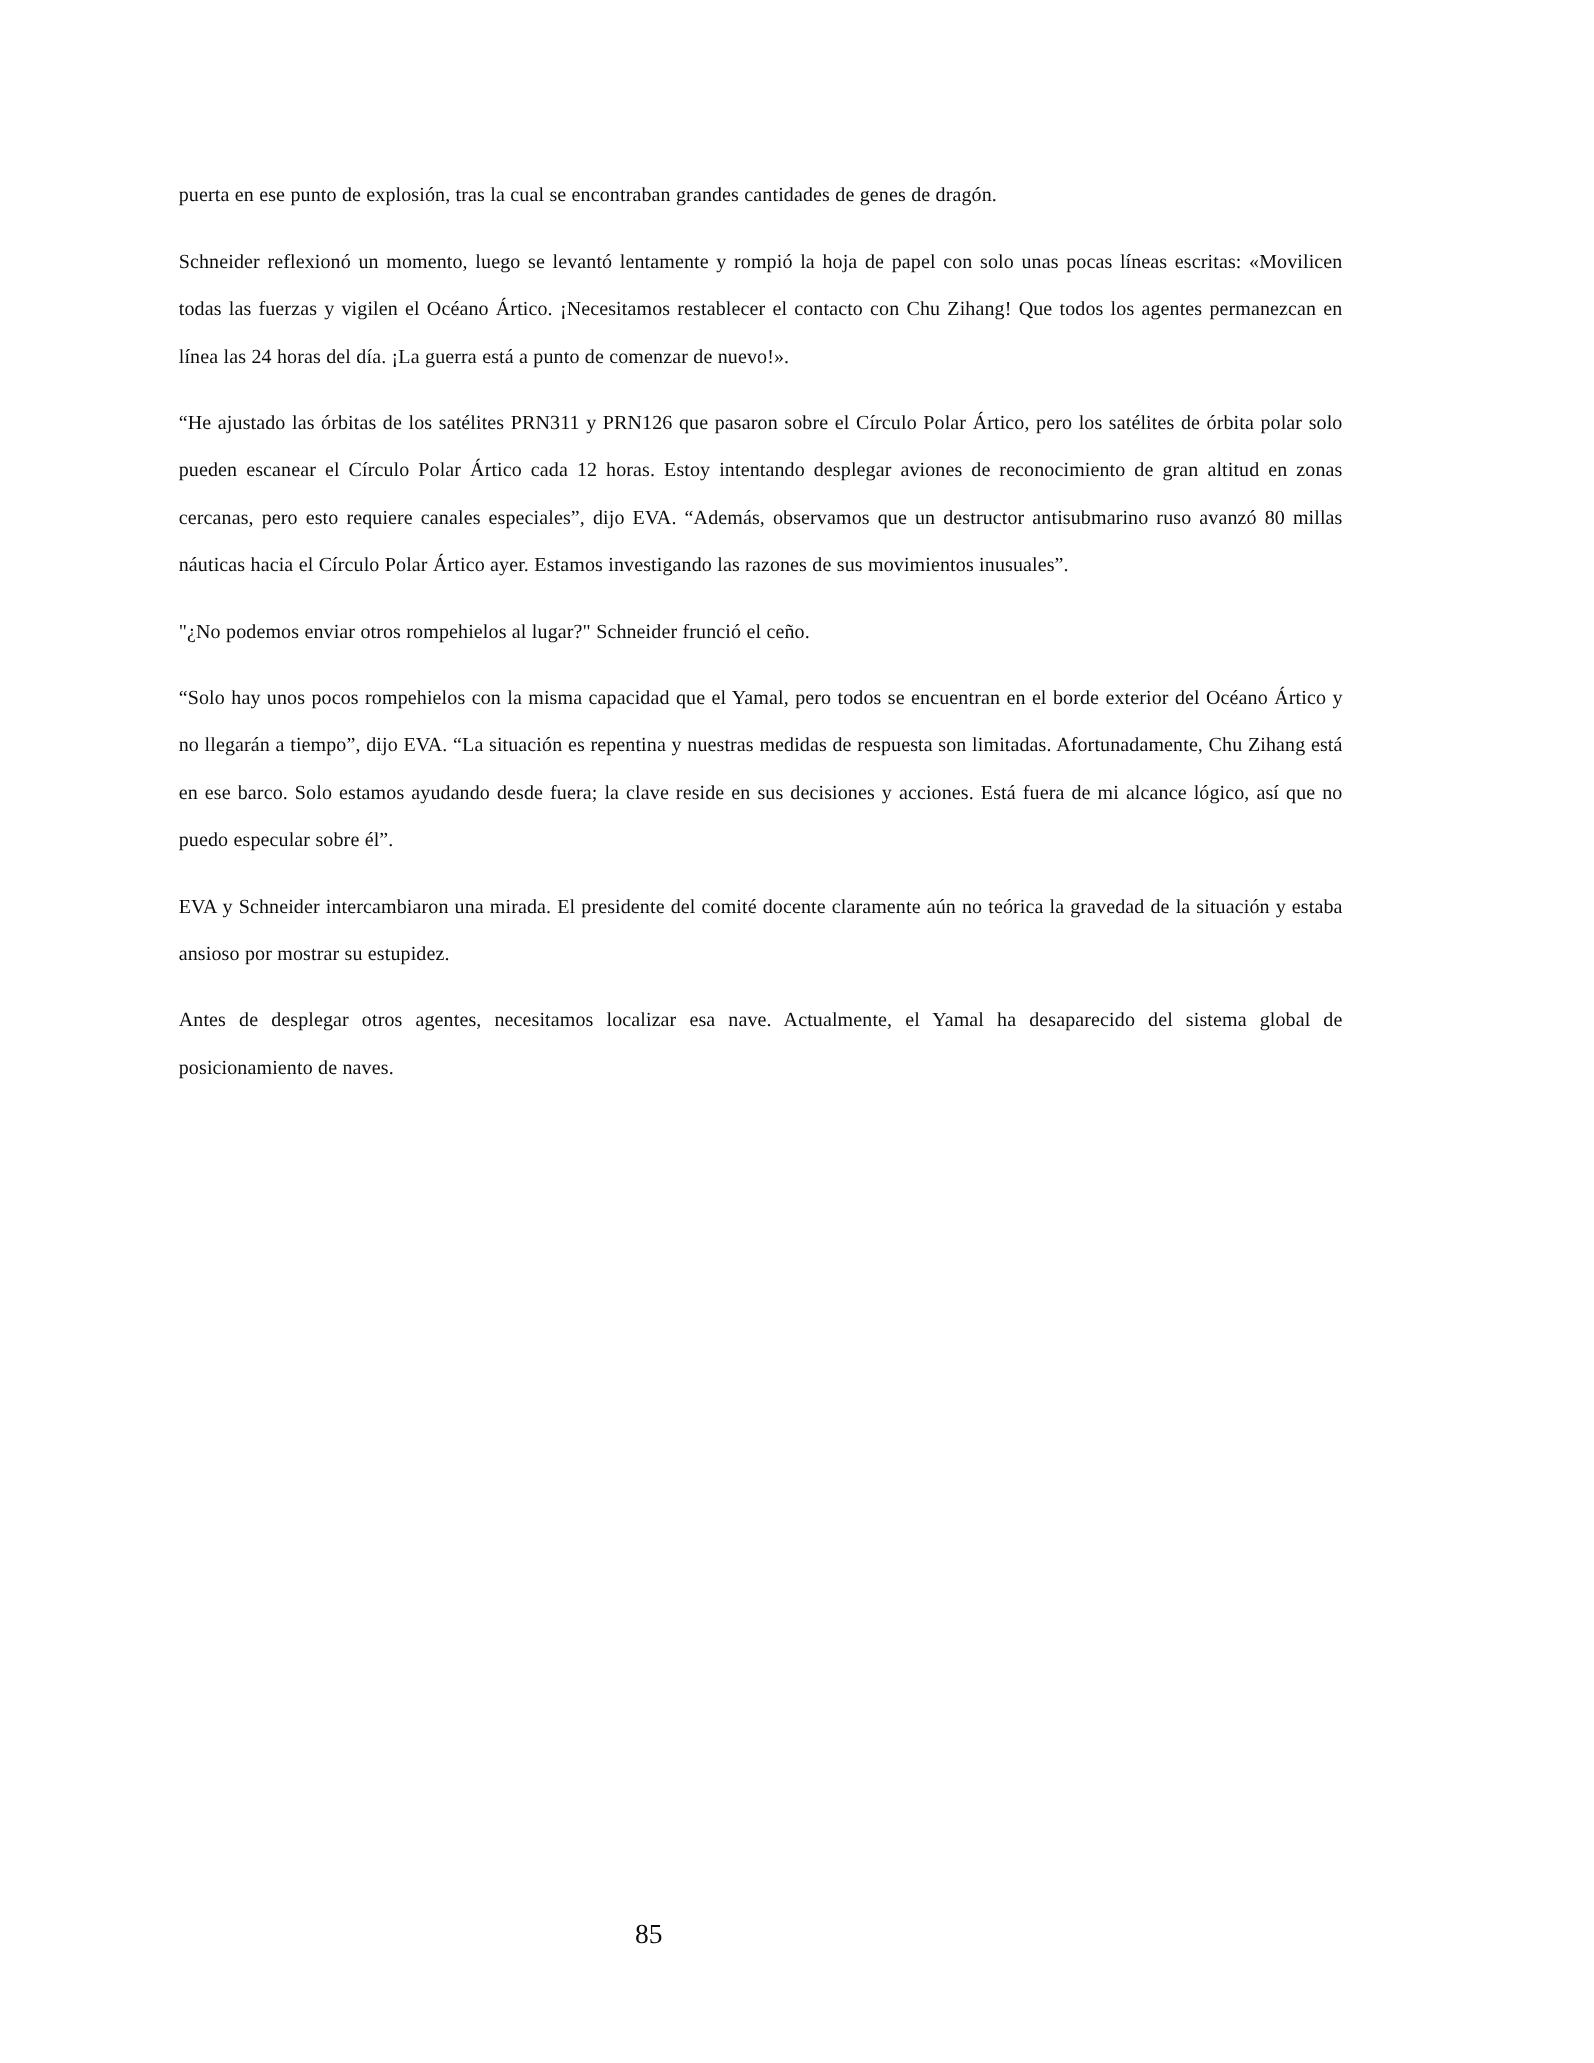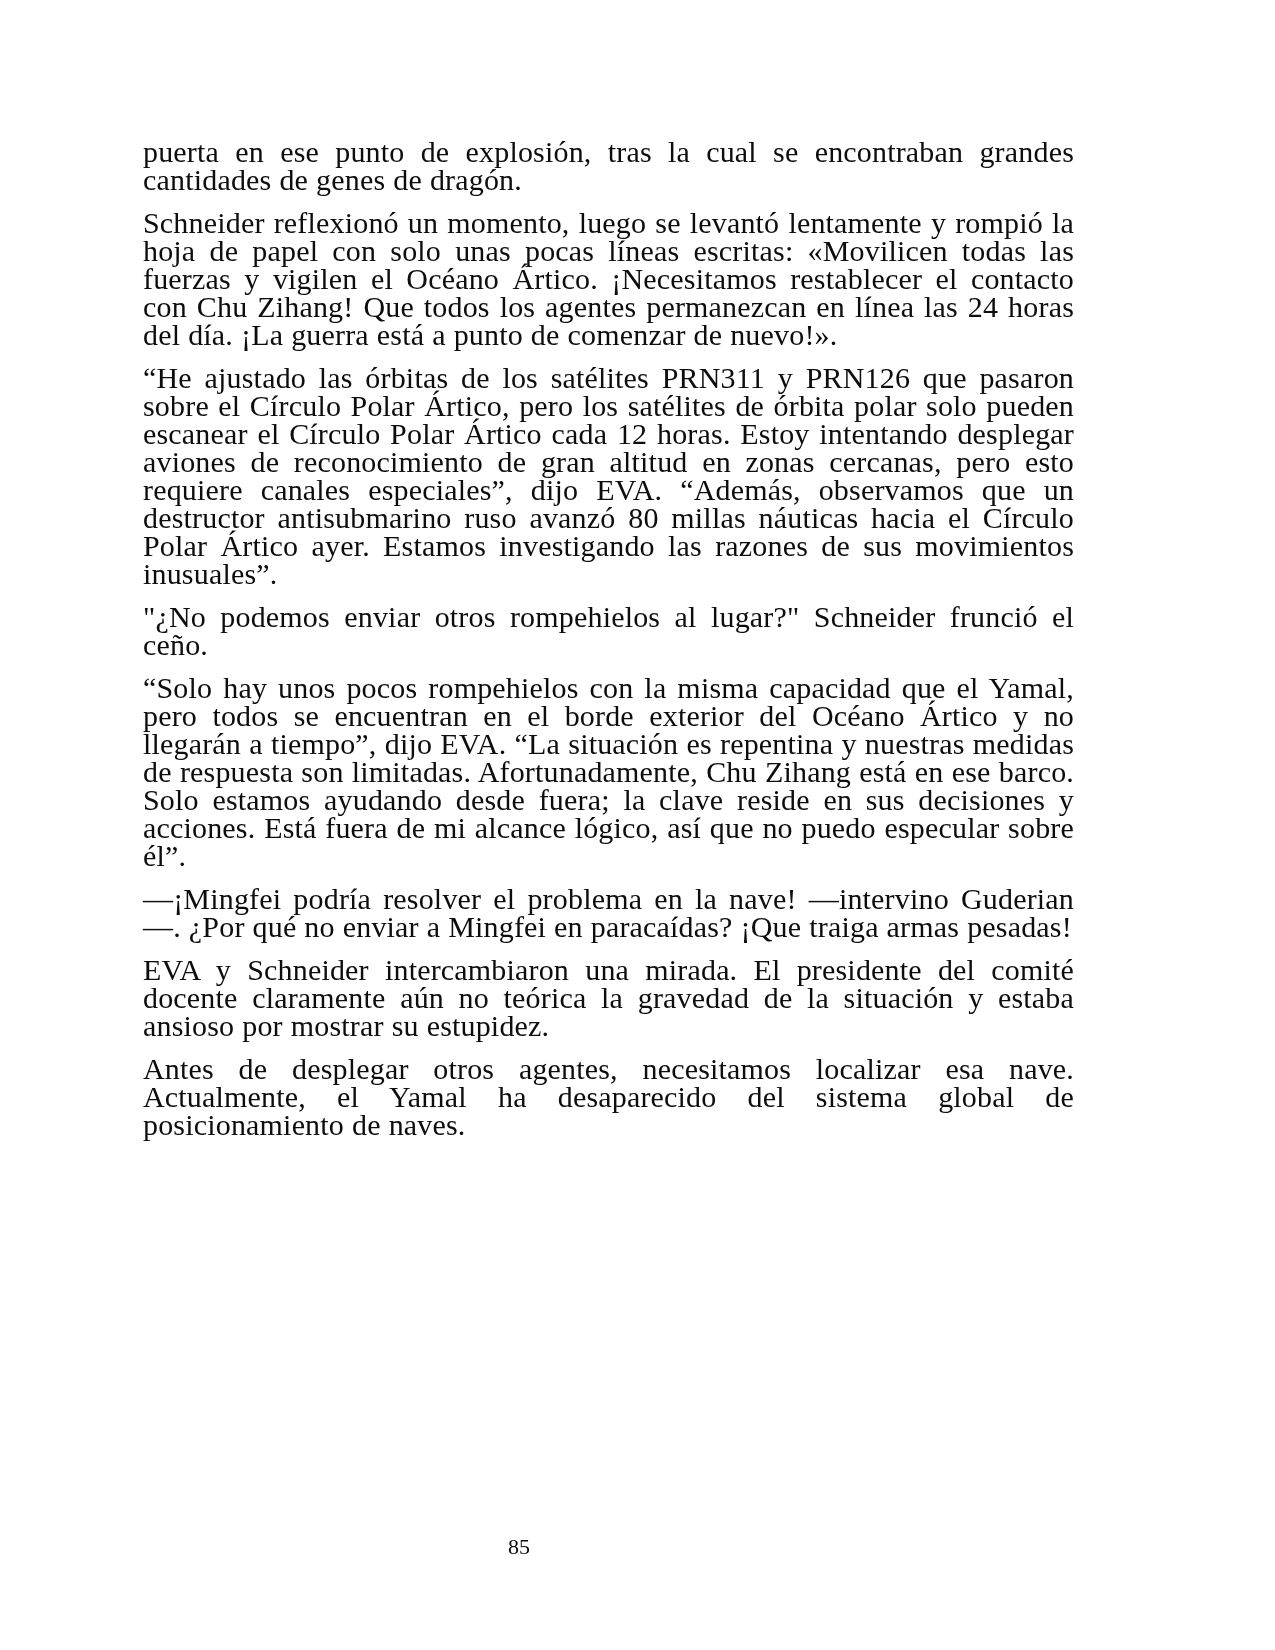--- a/index.html
+++ b/index.html
@@ -28,22 +28,22 @@
 
   .text-column {
     position: absolute;
     left: 143px;
     top: 138px;
     width: 931px;
   }
 
   .para {
     margin: 0 0 15px 0;
-    font-size: 30px;
-    line-height: 28px;
+    font-size: 16px;
+    line-height: 38px;
     text-align: justify;
     text-justify: inter-word;
     -webkit-hyphens: none;
     hyphens: none;
     word-spacing: 0.01em;
     letter-spacing: 0.006em;
   }
 
   .para:last-child {
     margin-bottom: 0;
@@ -64,20 +64,19 @@
 <body>
 
 <div class="page">
 
   <div class="text-column">
     <p class="para">puerta en ese punto de explosión, tras la cual se encontraban grandes cantidades de genes de dragón.</p>
     <p class="para">Schneider reflexionó un momento, luego se levantó lentamente y rompió la hoja de papel con solo unas pocas líneas escritas: «Movilicen todas las fuerzas y vigilen el Océano Ártico. ¡Necesitamos restablecer el contacto con Chu Zihang! Que todos los agentes permanezcan en línea las 24 horas del día. ¡La guerra está a punto de comenzar de nuevo!».</p>
     <p class="para">“He ajustado las órbitas de los satélites PRN311 y PRN126 que pasaron sobre el Círculo Polar Ártico, pero los satélites de órbita polar solo pueden escanear el Círculo Polar Ártico cada 12 horas. Estoy intentando desplegar aviones de reconocimiento de gran altitud en zonas cercanas, pero esto requiere canales especiales”, dijo EVA. “Además, observamos que un destructor antisubmarino ruso avanzó 80 millas náuticas hacia el Círculo Polar Ártico ayer. Estamos investigando las razones de sus movimientos inusuales”.</p>
     <p class="para">"¿No podemos enviar otros rompehielos al lugar?" Schneider frunció el ceño.</p>
     <p class="para">“Solo hay unos pocos rompehielos con la misma capacidad que el Yamal, pero todos se encuentran en el borde exterior del Océano Ártico y no llegarán a tiempo”, dijo EVA. “La situación es repentina y nuestras medidas de respuesta son limitadas. Afortunadamente, Chu Zihang está en ese barco. Solo estamos ayudando desde fuera; la clave reside en sus decisiones y acciones. Está fuera de mi alcance lógico, así que no puedo especular sobre él”.</p>
-    <p class="para">—¡Mingfei podría resolver el problema en la nave! —intervino Guderian—. ¿Por qué no enviar a Mingfei en paracaídas? ¡Que traiga armas pesadas!</p>
     <p class="para">EVA y Schneider intercambiaron una mirada. El presidente del comité docente claramente aún no teórica la gravedad de la situación y estaba ansioso por mostrar su estupidez.</p>
     <p class="para">Antes de desplegar otros agentes, necesitamos localizar esa nave. Actualmente, el Yamal ha desaparecido del sistema global de posicionamiento de naves.</p>
   </div>
 
   <div class="page-number">85</div>
 
 </div>
 
 </body></html>

